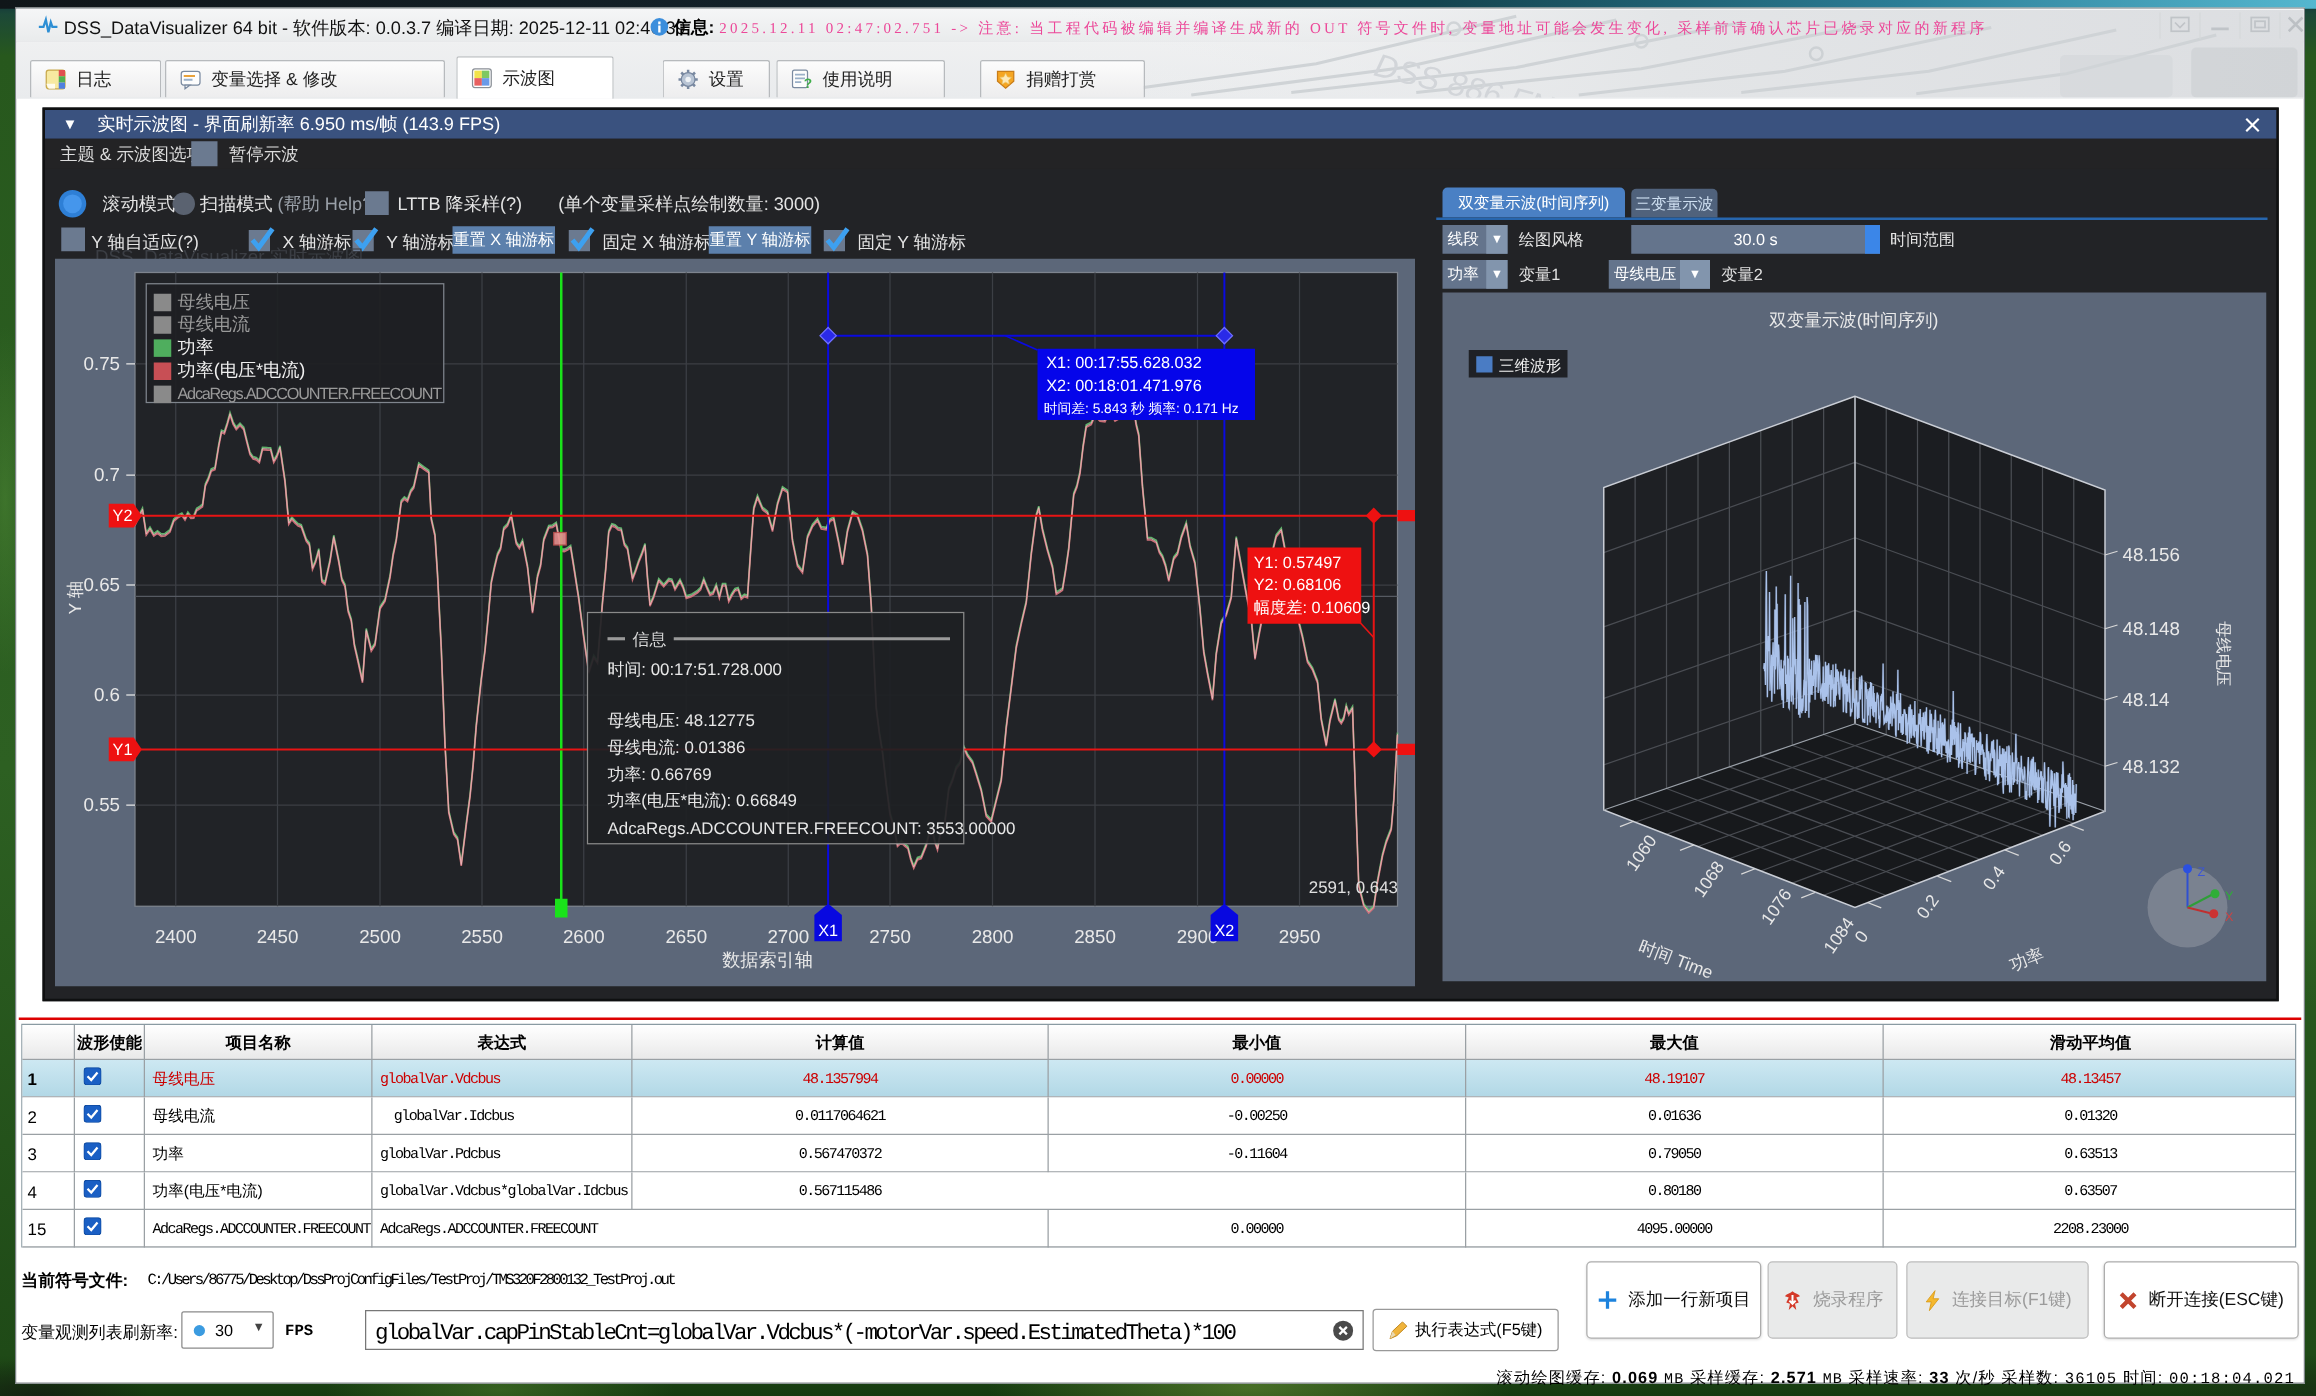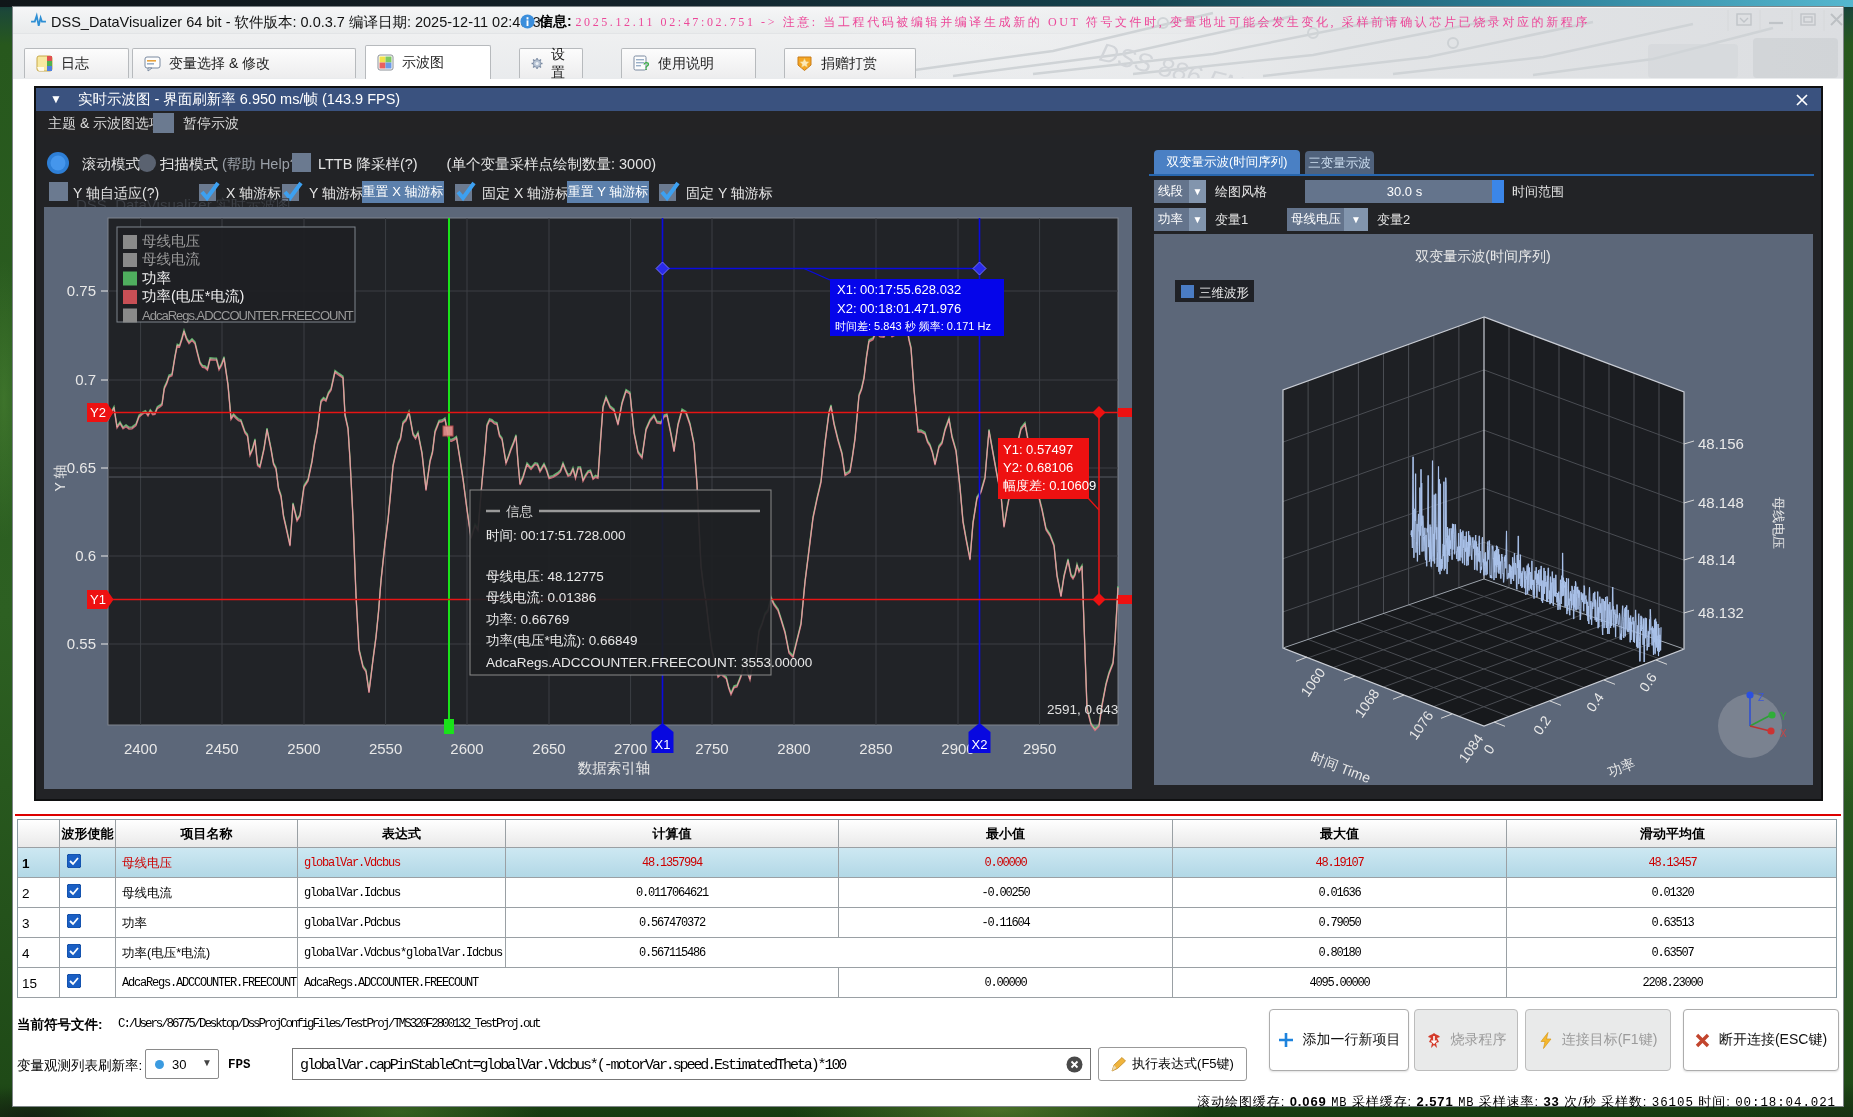--- a/index.html
+++ b/index.html
@@ -112,21 +112,21 @@
     <div class="tab sel" style="left:352px;width:126px">
       <svg width="17" height="17" viewBox="0 0 17 17">
         <rect x="1" y="1" width="15" height="15" rx="2" fill="#fff" stroke="#8a8f96"></rect>
         <rect x="2.5" y="2.5" width="6" height="6" fill="#f2e24a"></rect>
         <rect x="8.5" y="2.5" width="6" height="6" fill="#7ec860"></rect>
         <rect x="2.5" y="8.5" width="6" height="6" fill="#e86060"></rect>
         <rect x="8.5" y="8.5" width="6" height="6" fill="#6a9ae8"></rect>
       </svg>
       <span>示波图</span>
     </div>
-    <div class="tab" style="left:506px;width:64px">
+    <div class="tab" style="left:517px;width:86px">
       <svg width="17" height="17" viewBox="0 0 17 17">
         <circle cx="8.5" cy="8.5" r="5.5" fill="#b8c4d4" stroke="#7888a0"></circle>
         <circle cx="8.5" cy="8.5" r="2.2" fill="#eef2f6"></circle>
         <g stroke="#7888a0" stroke-width="2">
           <line x1="8.5" y1="0.8" x2="8.5" y2="3.2"></line>
           <line x1="8.5" y1="13.8" x2="8.5" y2="16.2"></line>
           <line x1="0.8" y1="8.5" x2="3.2" y2="8.5"></line>
           <line x1="13.8" y1="8.5" x2="16.2" y2="8.5"></line>
           <line x1="3" y1="3" x2="4.8" y2="4.8"></line>
           <line x1="12.2" y1="12.2" x2="14" y2="14"></line>
@@ -432,21 +432,21 @@
       <div class="abs" style="left:41px;top:58px;width:56px;height:30px;border-left:1px solid #9aa0a4;display:flex;align-items:center">
         <span style="margin-left:7px"><svg width="14" height="14" viewBox="0 0 14 14">
             <rect x="0" y="0" width="14" height="14" rx="3" fill="#1a5fc4" stroke="#0f4a9e"></rect>
             <path d="M3 7 L6 10 L11 4" stroke="#fff" stroke-width="1.8" fill="none"></path>
           </svg></span>
       </div>
       <div class="abs" style="left:97px;top:58px;width:182px;height:30px;border-left:1px solid #9aa0a4;display:flex;align-items:center;font-size:12.5px;color:#000;overflow:hidden">
         <span style="margin-left:6px;white-space:nowrap">母线电流</span>
       </div>
       <div class="abs sim" style="left:279px;top:58px;width:208px;height:30px;border-left:1px solid #9aa0a4;display:flex;align-items:center;font-size:12px;color:#000;overflow:hidden">
-        <span style="margin-left:6px">globalVar.Idcbus</span>
+        <span style="margin-left:17px">globalVar.Idcbus</span>
       </div>
       <div class="abs sim" style="left:487px;top:58px;width:333px;height:30px;border-left:1px solid #9aa0a4;display:flex;align-items:center;justify-content:center;font-size:12px;color:#000">0.0117064621</div>
       <div class="abs sim" style="left:820px;top:58px;width:334px;height:30px;border-left:1px solid #9aa0a4;display:flex;align-items:center;justify-content:center;font-size:12px;color:#000">-0.00250</div>
       <div class="abs sim" style="left:1154px;top:58px;width:334px;height:30px;border-left:1px solid #9aa0a4;display:flex;align-items:center;justify-content:center;font-size:12px;color:#000">0.01636</div>
       <div class="abs sim" style="left:1488px;top:58px;width:332px;height:30px;border-left:1px solid #9aa0a4;display:flex;align-items:center;justify-content:center;font-size:12px;color:#000">0.01320</div>
       <div class="trow" style="top:88px;height:30px;background:#fff"></div>
       <div class="abs" style="left:4px;top:88px;width:36px;height:30px;font-size:13.5px;display:flex;align-items:center;">3</div>
       <div class="abs" style="left:41px;top:88px;width:56px;height:30px;border-left:1px solid #9aa0a4;display:flex;align-items:center">
         <span style="margin-left:7px"><svg width="14" height="14" viewBox="0 0 14 14">
             <rect x="0" y="0" width="14" height="14" rx="3" fill="#1a5fc4" stroke="#0f4a9e"></rect>
@@ -501,21 +501,21 @@
     <div class="abs" style="left:4px;top:1009px;font-size:13.5px;font-weight:bold">当前符号文件: </div>
     <div class="abs simf" style="left:105px;top:1010px;font-size:12.5px">C:/Users/86775/Desktop/DssProjConfigFiles/TestProj/TMS320F2800132_TestProj.out</div>
     <div class="abs" style="left:4px;top:1050px;font-size:13.5px">变量观测列表刷新率: </div>
     <div class="abs" style="left:132px;top:1042px;width:74px;height:30px;border:1px solid #8a8a8a;border-radius:2px;background:#fff">
       <span style="position:absolute;left:9px;top:10px;width:9px;height:9px;border-radius:50%;background:#3b9be0"></span>
       <span style="position:absolute;left:26px;top:7px;font-size:13px">30</span>
       <span style="position:absolute;right:6px;top:7px;font-size:10px;color:#444">▼</span>
     </div>
     <div class="abs mono" style="left:215px;top:1051px;font-size:12.5px;font-weight:bold">FPS</div>
     <div class="abs" style="left:279px;top:1041px;width:799px;height:32px;border:1px solid #777;background:#fff">
-      <span class="simf" style="position:absolute;left:7px;top:8px;font-size:15px">globalVar.capPinStableCnt=globalVar.Vdcbus*(-motorVar.speed.EstimatedTheta)*100</span>
+      <span class="simf" style="position:absolute;left:7px;top:8px;font-size:18px">globalVar.capPinStableCnt=globalVar.Vdcbus*(-motorVar.speed.EstimatedTheta)*100</span>
       <svg style="position:absolute;right:7px;top:7px" width="17" height="17" viewBox="0 0 17 17">
         <circle cx="8.5" cy="8.5" r="8" fill="#4a4a4a"></circle>
         <path d="M5.5 5.5 L11.5 11.5 M11.5 5.5 L5.5 11.5" stroke="#fff" stroke-width="1.8"></path>
       </svg>
     </div>
     <div class="abs" style="left:1085px;top:1040px;width:149px;height:34px;border:1px solid #999;border-radius:3px;background:#fff;display:flex;align-items:center;justify-content:center;gap:6px;font-size:13px">
       <svg width="15" height="15" viewBox="0 0 15 15">
         <path d="M1 14 L3 8 L11 0.5 L14.5 4 L6.5 11.5 Z" fill="#f0b43c" stroke="#c08820" stroke-width="0.8"></path>
         <path d="M1 14 L3 8 L5.5 11 Z" fill="#e8d8b0"></path>
       </svg>

